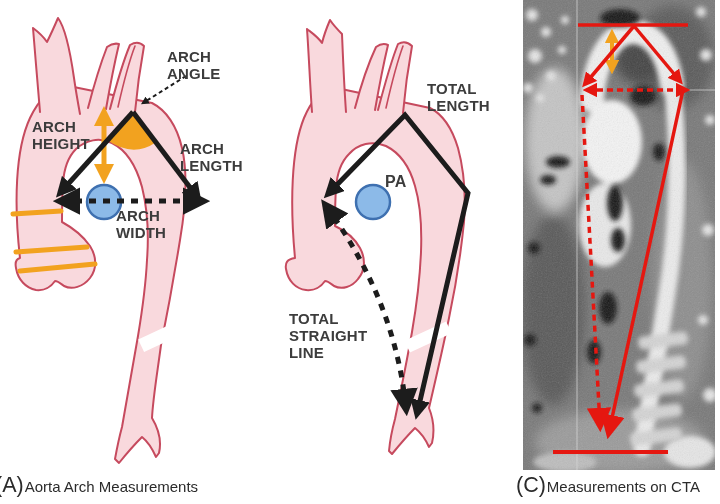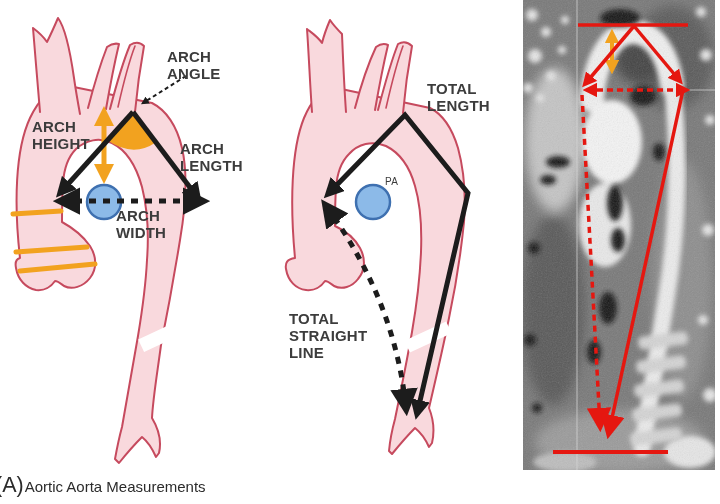--- a/index.html
+++ b/index.html
@@ -20,21 +20,21 @@
   .st-red{stroke:var(--cta-red);fill:none;}
   .fill-black{fill:var(--measure-black);}
   .fill-orange{fill:var(--accent-orange);}
   .fill-red{fill:var(--cta-red);}
   .wedge{fill:var(--accent-orange);}
   .pa-circle{fill:var(--pa-fill);stroke:var(--pa-stroke);stroke-width:2.5;}
 
   
   .diagram-label{position:absolute;color:var(--label-color);font-size:15px;line-height:17px;
                  font-weight:600;letter-spacing:.2px;white-space:pre-line;}
-  .pa-label{font-weight:400;font-size:10px;}
+  .pa-label{font-weight:700;font-size:16px;}
   .caption{position:absolute;top:473px;white-space:nowrap;color:var(--caption-color);}
   .cap-letter{font-size:21.5px;font-weight:400;vertical-align:baseline;}
   .cap-text{font-size:15px;font-weight:400;margin-left:1px;vertical-align:baseline;}
 </style>
 </head>
 <body>
 
 <div class="figure">
 
   <svg id="svg-a" class="panel-svg" width="240" height="470" viewBox="0 0 240 470">
@@ -282,16 +282,19 @@
 WIDTH</div>
 
   <div class="diagram-label" style="left:427px;top:80px;">TOTAL
 LENGTH</div>
   <div class="diagram-label pa-label" style="left:385px;top:173px;">PA</div>
   <div class="diagram-label" style="left:289px;top:310px;">TOTAL
 STRAIGHT
 LINE</div>
 
   <div class="caption" style="left:-5px;">
-    <span class="cap-letter">(A)</span><span class="cap-text">Aortic Aorta Measurements</span>
+    <span class="cap-letter">(A)</span><span class="cap-text">Aorta Arch Measurements</span>
   </div>
+  <div class="caption" style="left:516px;">
+    <span class="cap-letter">(C)</span><span class="cap-text">Measurements on CTA</span>
+  </div>
 
 </div>
 
 </body></html>

